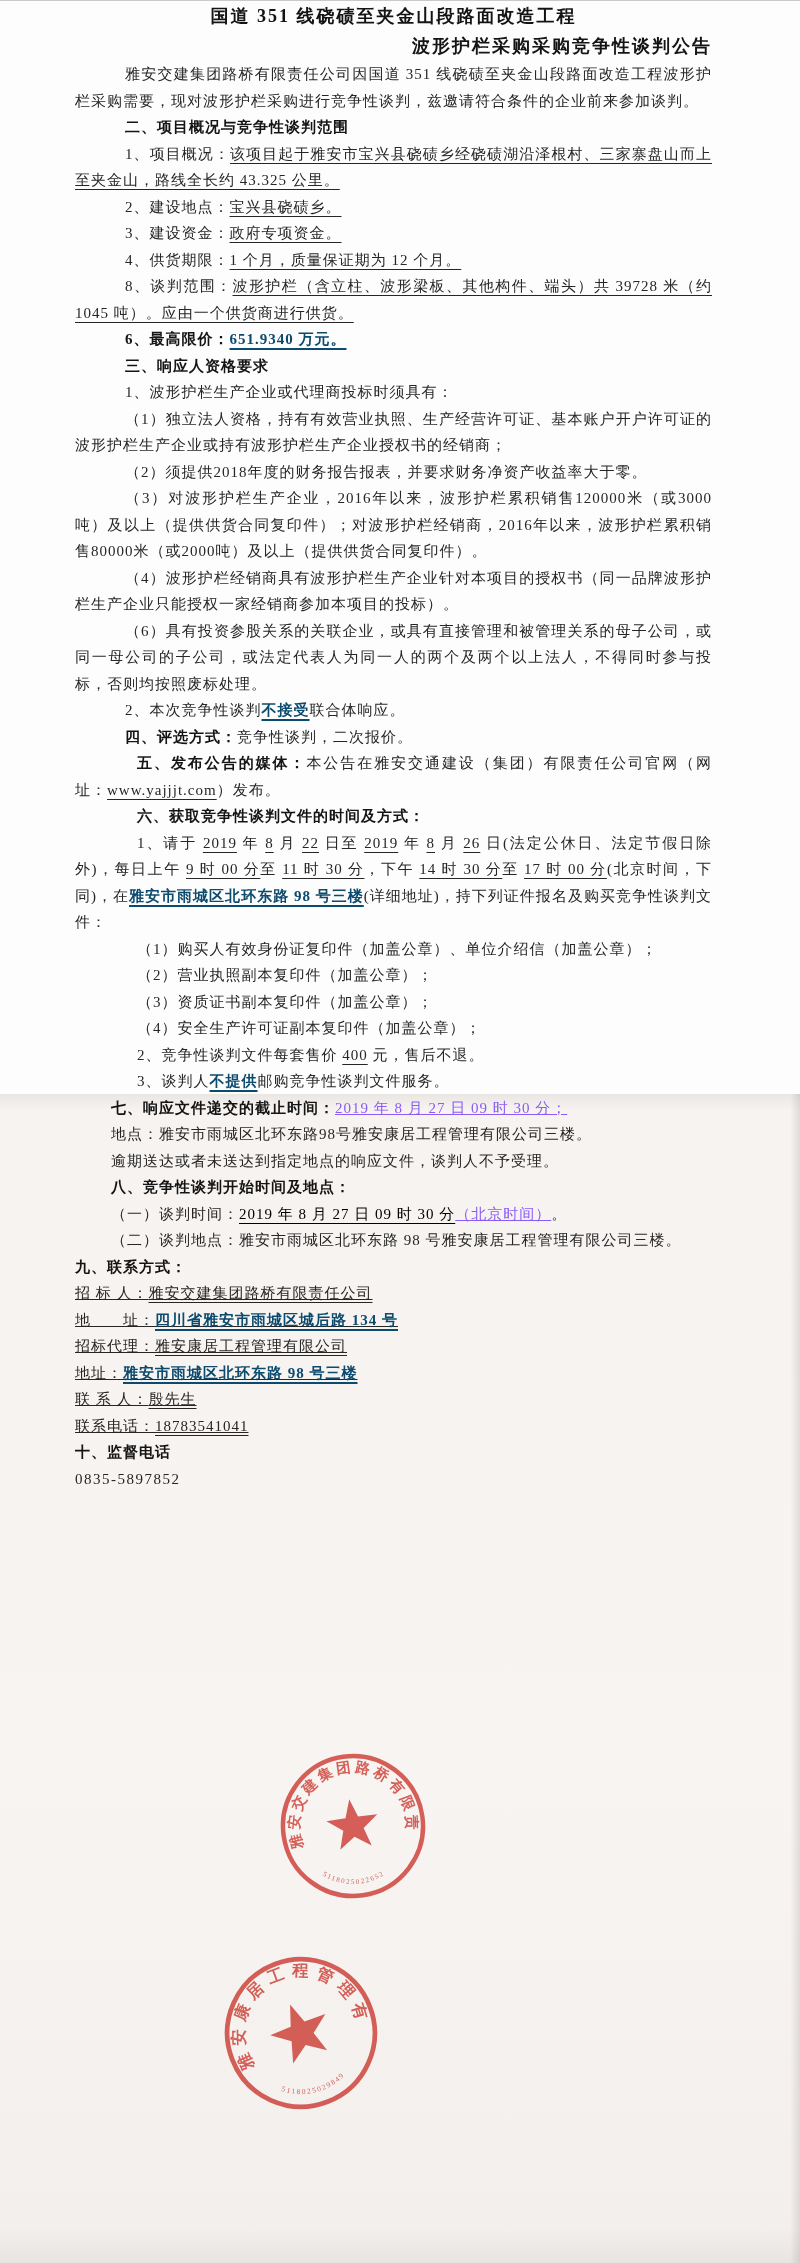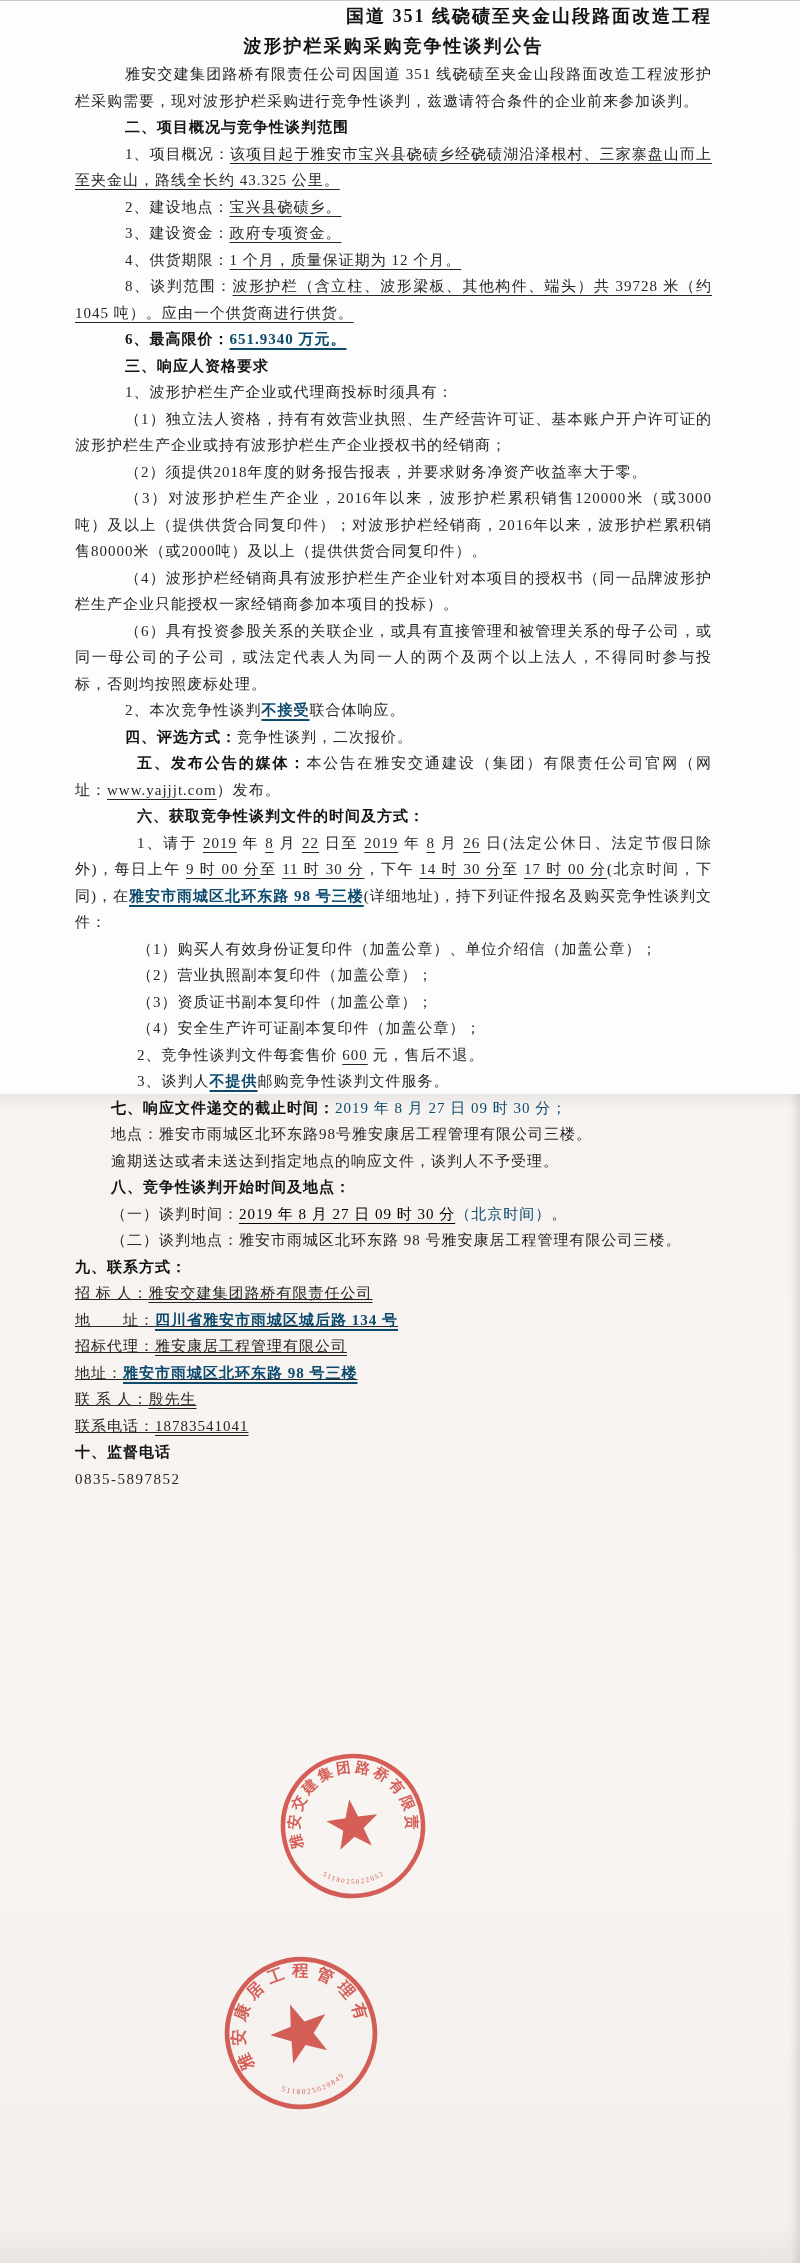--- a/index.html
+++ b/index.html
@@ -20,36 +20,36 @@
     background:linear-gradient(90deg,rgba(0,0,0,0) 0,rgba(120,110,105,.18) 100%);
   }
   .doc{
     position:relative;z-index:2;
     padding:0 88px 0 75px;
     font-size:15px;line-height:26.5px;letter-spacing:1px;
     text-align:justify;
   }
   .doc p{margin:0;}
   
-  .title1{margin-top:117px;text-align:right;font-size:18px;line-height:30px;letter-spacing:2px;color:#161616;}
-  .title2{margin-top:8px;text-align:center;font-size:18px;line-height:30px;letter-spacing:2px;color:#161616;}
+  .title1{margin-top:117px;text-align:center;font-size:18px;line-height:30px;letter-spacing:2px;color:#161616;}
+  .title2{margin-top:8px;text-align:right;font-size:18px;line-height:30px;letter-spacing:2px;color:#161616;}
   .intro{margin-top:38px;}
   .a{text-indent:50px;}      
   .b2{text-indent:62px;}     
   .gap5{margin-top:225px;}   
   .s78{margin-left:57px;text-indent:36px;} 
   .s9{margin-left:90px;text-indent:0;}
   .contact{margin-left:95px;margin-top:9px;text-indent:0;text-align:left;text-decoration:underline;}
   .h10{margin-left:93px;margin-top:4px;text-indent:0;}
   .phone{margin-left:85px;text-indent:0;letter-spacing:1.5px;}
   
   .b{font-weight:700;color:#141414;}
   .u{text-decoration:underline;text-underline-offset:4px;text-decoration-thickness:1px;}
   .bu{font-weight:700;color:#0c4a6e;text-decoration:underline;text-underline-offset:4px;text-decoration-thickness:1.5px;}
-  .r{color:#0c4a6e;}
+  .r{color:#8b5cf6;text-decoration:underline;}
   .ru{color:#000000;text-decoration:underline;text-underline-offset:4px;text-decoration-thickness:1px;}
   
   .stamp{position:absolute;z-index:3;mix-blend-mode:multiply;opacity:.84;pointer-events:none;}
   .stamp1{left:278px;top:1750px;width:150px;height:150px;transform:rotate(-8deg);}
   .stamp2{left:222px;top:1953px;width:158px;height:158px;transform:rotate(-21deg);}
   .stamp svg{width:100%;height:100%;display:block;}
 </style>
 </head>
 <body>
 
@@ -78,21 +78,21 @@
       <p class="a"><span>（6）具有投资参股关系的关联企业，或具有直接管理和被管理关系的母子公司，或同一母公司的子公司，或法定代表人为同一人的两个及两个以上法人，不得同时参与投标，否则均按照废标处理。</span></p>
       <p class="a"><span>2、本次竞争性谈判</span><span class="bu">不接受</span><span>联合体响应。</span></p>
       <p class="a"><span class="b">四、评选方式：</span><span>竞争性谈判，二次报价。</span></p>
       <p class="b2 gap5"><span class="b">五、发布公告的媒体：</span><span>本公告在雅安交通建设（集团）有限责任公司官网（网址：</span><span class="u">www.yajjjt.com</span><span>）发布。</span></p>
       <p class="b2"><span class="b">六、获取竞争性谈判文件的时间及方式：</span></p>
       <p class="b2"><span>1、请于 </span><span class="u">2019</span><span> 年 </span><span class="u">8</span><span> 月 </span><span class="u">22</span><span> 日至 </span><span class="u">2019</span><span> 年 </span><span class="u">8</span><span> 月 </span><span class="u">26</span><span> 日(法定公休日、法定节假日除外)，每日上午 </span><span class="u">9 时 00 分</span><span>至 </span><span class="u">11 时 30 分</span><span>，下午 </span><span class="u">14 时 30 分</span><span>至 </span><span class="u">17 时 00 分</span><span>(北京时间，下同)，在</span><span class="bu">雅安市雨城区北环东路 98 号三楼</span><span>(详细地址)，持下列证件报名及购买竞争性谈判文件：</span></p>
       <p class="b2"><span>（1）购买人有效身份证复印件（加盖公章）、单位介绍信（加盖公章）；</span></p>
       <p class="b2"><span>（2）营业执照副本复印件（加盖公章）；</span></p>
       <p class="b2"><span>（3）资质证书副本复印件（加盖公章）；</span></p>
       <p class="b2"><span>（4）安全生产许可证副本复印件（加盖公章）；</span></p>
-      <p class="b2"><span>2、竞争性谈判文件每套售价 </span><span class="u">600</span><span> 元，售后不退。</span></p>
+      <p class="b2"><span>2、竞争性谈判文件每套售价 </span><span class="u">400</span><span> 元，售后不退。</span></p>
       <p class="b2"><span>3、谈判人</span><span class="bu">不提供</span><span>邮购竞争性谈判文件服务。</span></p>
       <p class="s78"><span class="b">七、响应文件递交的截止时间：</span><span class="r">2019 年 8 月 27 日 09 时 30 分；</span></p>
       <p class="s78"><span>地点：雅安市雨城区北环东路98号雅安康居工程管理有限公司三楼。</span></p>
       <p class="s78"><span>逾期送达或者未送达到指定地点的响应文件，谈判人不予受理。</span></p>
       <p class="s78"><span class="b">八、竞争性谈判开始时间及地点：</span></p>
       <p class="s78"><span>（一）谈判时间：</span><span class="ru">2019 年 8 月 27 日 09 时 30 分</span><span class="r">（北京时间）</span><span>。</span></p>
       <p class="s78"><span>（二）谈判地点：雅安市雨城区北环东路 98 号雅安康居工程管理有限公司三楼。</span></p>
       <p class="s9"><span class="b">九、联系方式：</span></p>
       <p class="contact"><span>招 标 人：</span><span class="u">雅安交建集团路桥有限责任公司</span></p>
       <p class="contact"><span>地　　址：</span><span class="bu">四川省雅安市雨城区城后路 134 号</span></p>

